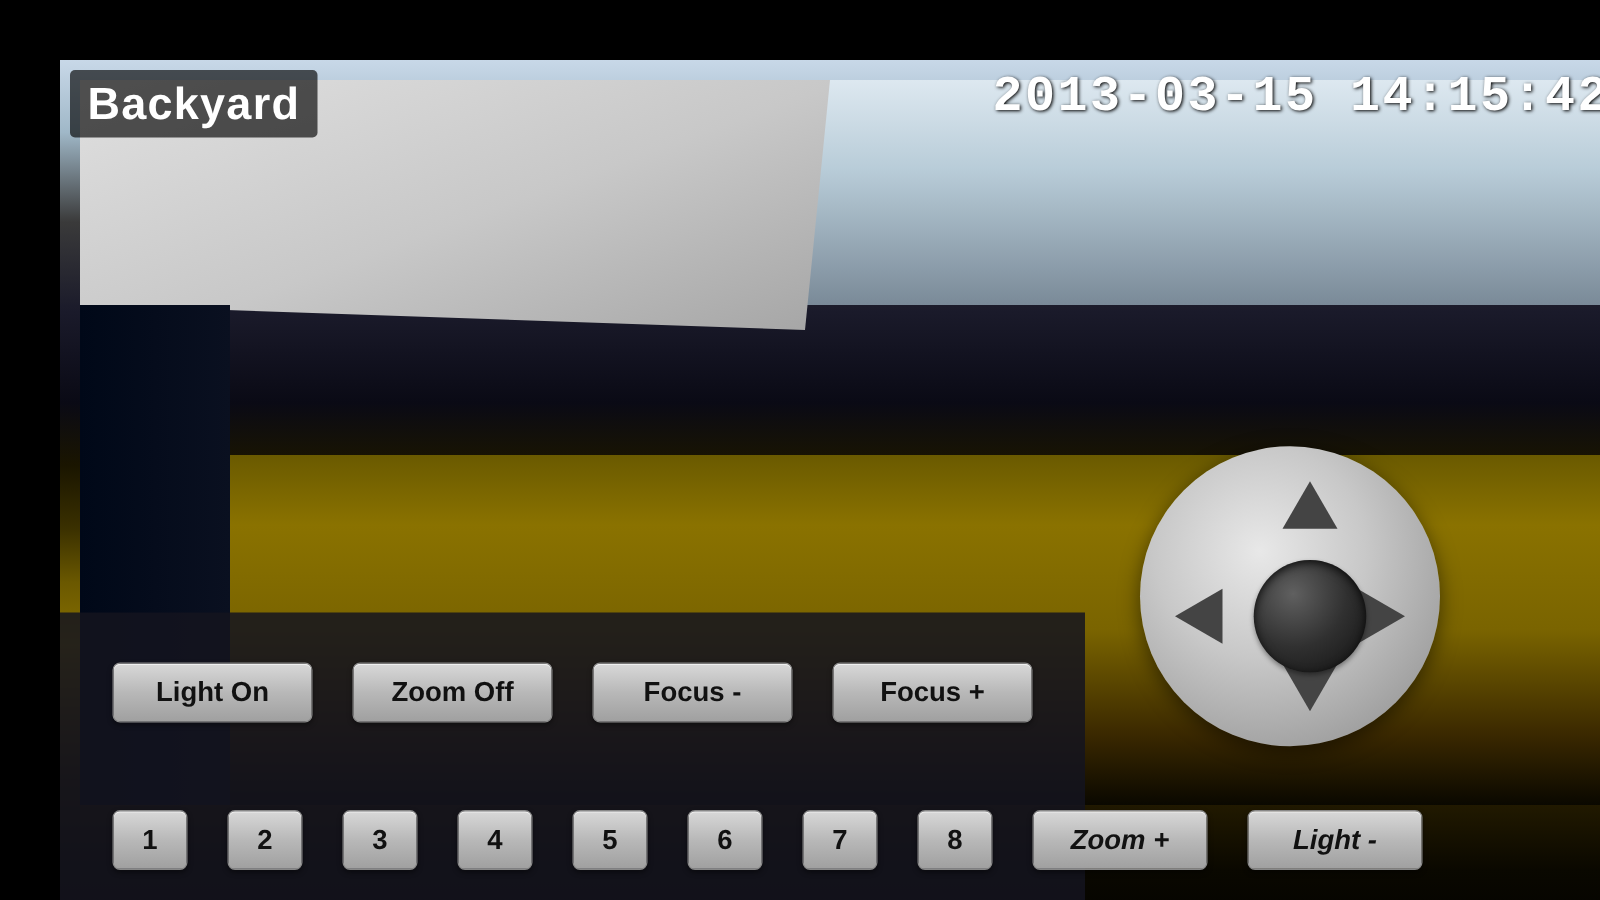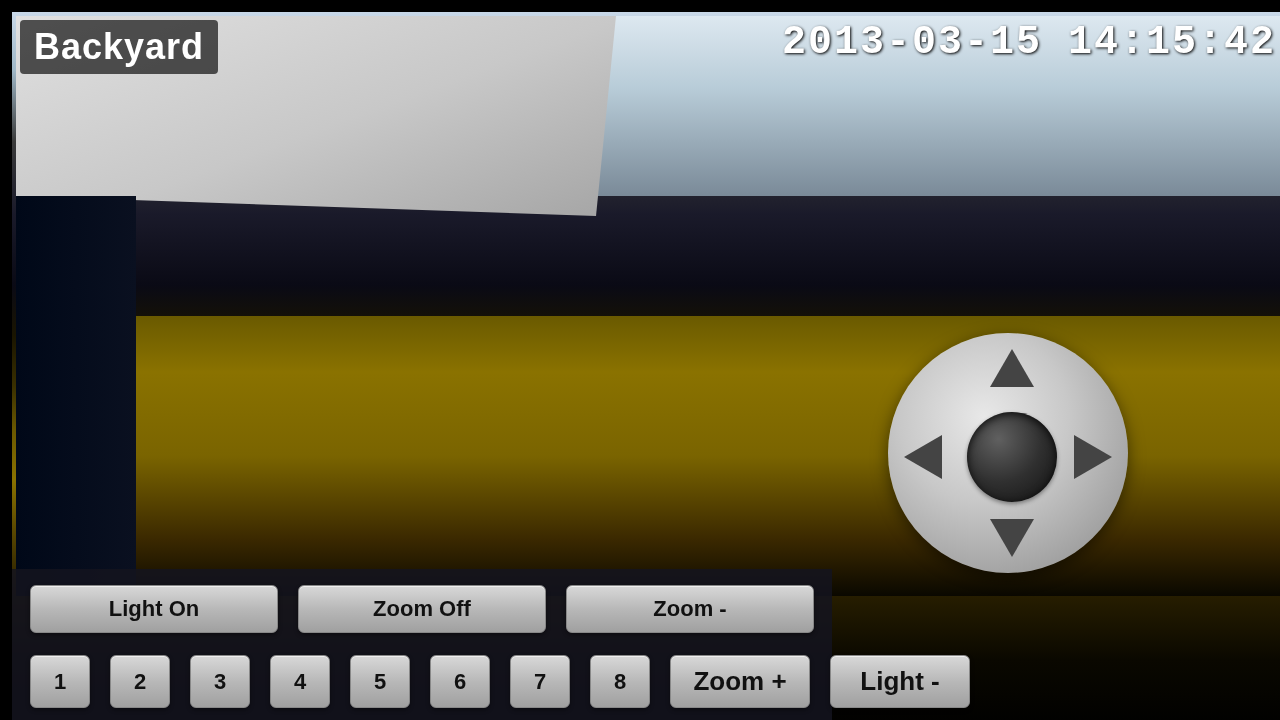--- a/index.html
+++ b/index.html
@@ -1,15 +1,15 @@
 <!DOCTYPE html>
 <html><head>
   <meta charset="utf-8">
   <style>
-    * { margin: 4px; padding: 0; box-sizing: border-box; }
+    * { margin: 16px; padding: 0; box-sizing: border-box; }
     body {
       width: 1280px;
       height: 720px;
       overflow: hidden;
       background: #000;
       font-family: Arial, sans-serif;
       position: relative;
     }
 
     #camera-feed {
@@ -166,21 +166,21 @@
       width: 820px;
       padding: 8px 10px;
       background: rgba(20,20,30,0.85);
       display: flex;
       flex-direction: column;
       gap: 6px;
     }
 
     .controls-row {
       display: flex;
-      gap: 12px;
+      gap: 0;
     }
 
     .ctrl-btn {
       background: linear-gradient(180deg, #d8d8d8 0%, #b8b8b8 50%, #a0a0a0 100%);
       border: 1px solid #888;
       border-radius: 6px;
       color: #111;
       font-size: 22px;
       font-weight: bold;
       padding: 10px 0;
@@ -191,21 +191,22 @@
       flex: 1;
     }
 
     .ctrl-btn-num {
       min-width: 60px;
       font-size: 22px;
     }
 
     .ctrl-btn-wide {
       min-width: 140px;
-      font-size: 26px;
+      font-size: 22px;
+      font-style: italic;
     }
   </style>
 </head>
 <body>
 
 <div id="camera-feed">
   <div class="sky-area"></div>
   <div class="roof"></div>
   <div class="street"></div>
   <div class="dark-left"></div>
@@ -222,21 +223,22 @@
     <div class="ptz-arrow ptz-arrow-left"></div>
     <div class="ptz-arrow ptz-arrow-right"></div>
     <div class="ptz-inner"></div>
   </div>
 </div>
 
 <div class="controls-bar">
   <div class="controls-row">
     <button class="ctrl-btn">Light On</button>
     <button class="ctrl-btn">Zoom Off</button>
-    <button class="ctrl-btn">Zoom -</button>
+    <button class="ctrl-btn">Focus -</button>
+    <button class="ctrl-btn">Focus +</button>
   </div>
   <div class="controls-row">
     <button class="ctrl-btn ctrl-btn-num">1</button>
     <button class="ctrl-btn ctrl-btn-num">2</button>
     <button class="ctrl-btn ctrl-btn-num">3</button>
     <button class="ctrl-btn ctrl-btn-num">4</button>
     <button class="ctrl-btn ctrl-btn-num">5</button>
     <button class="ctrl-btn ctrl-btn-num">6</button>
     <button class="ctrl-btn ctrl-btn-num">7</button>
     <button class="ctrl-btn ctrl-btn-num">8</button>

